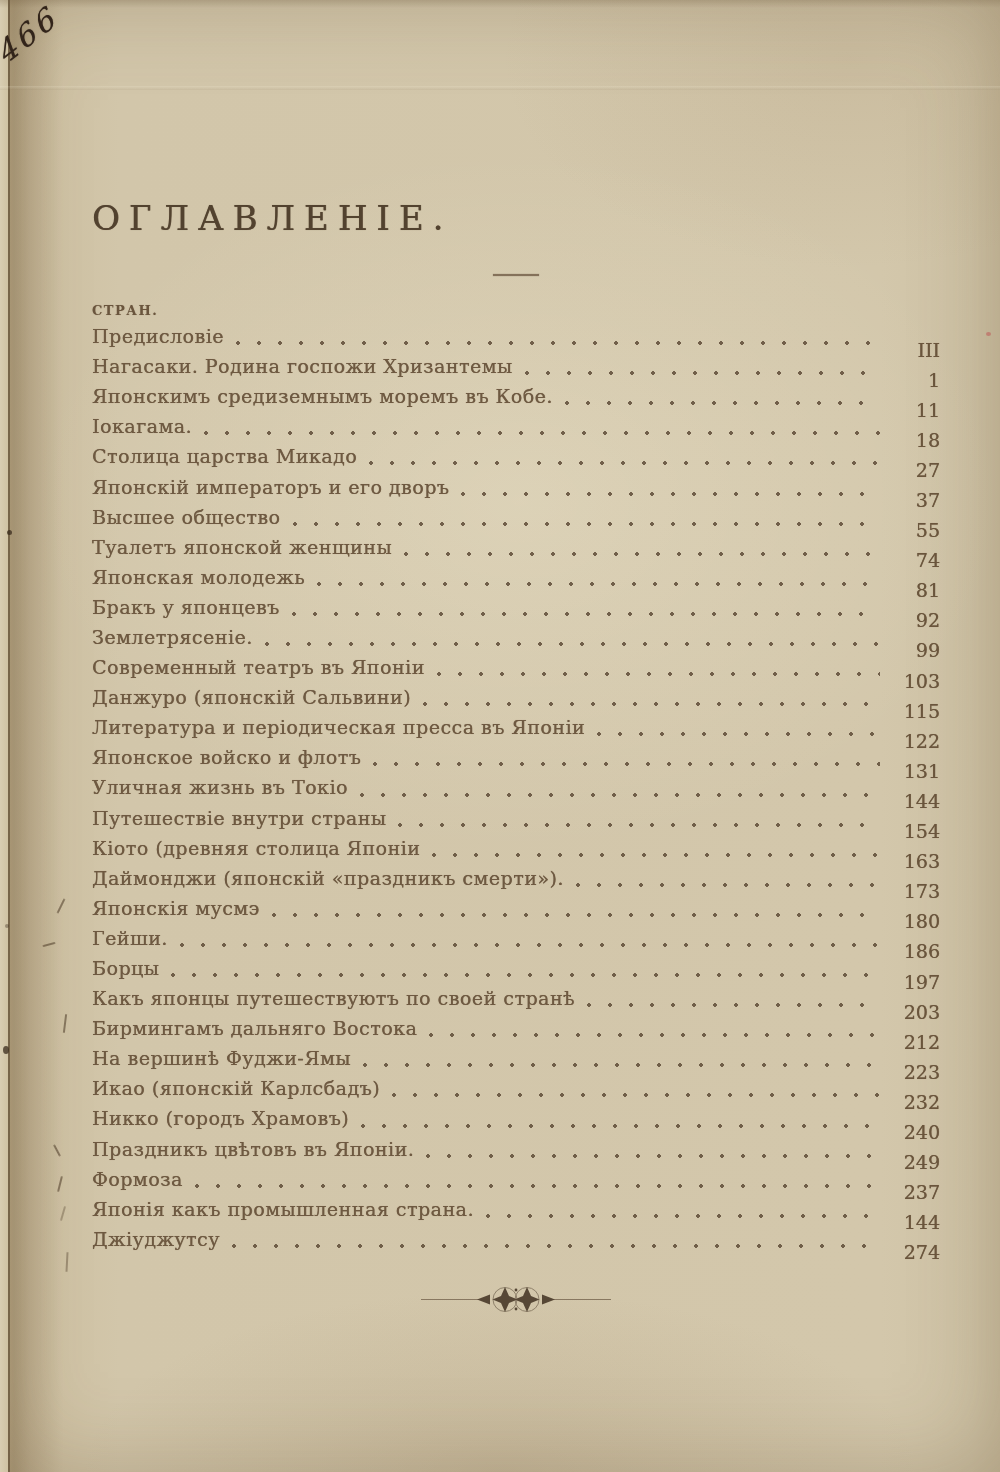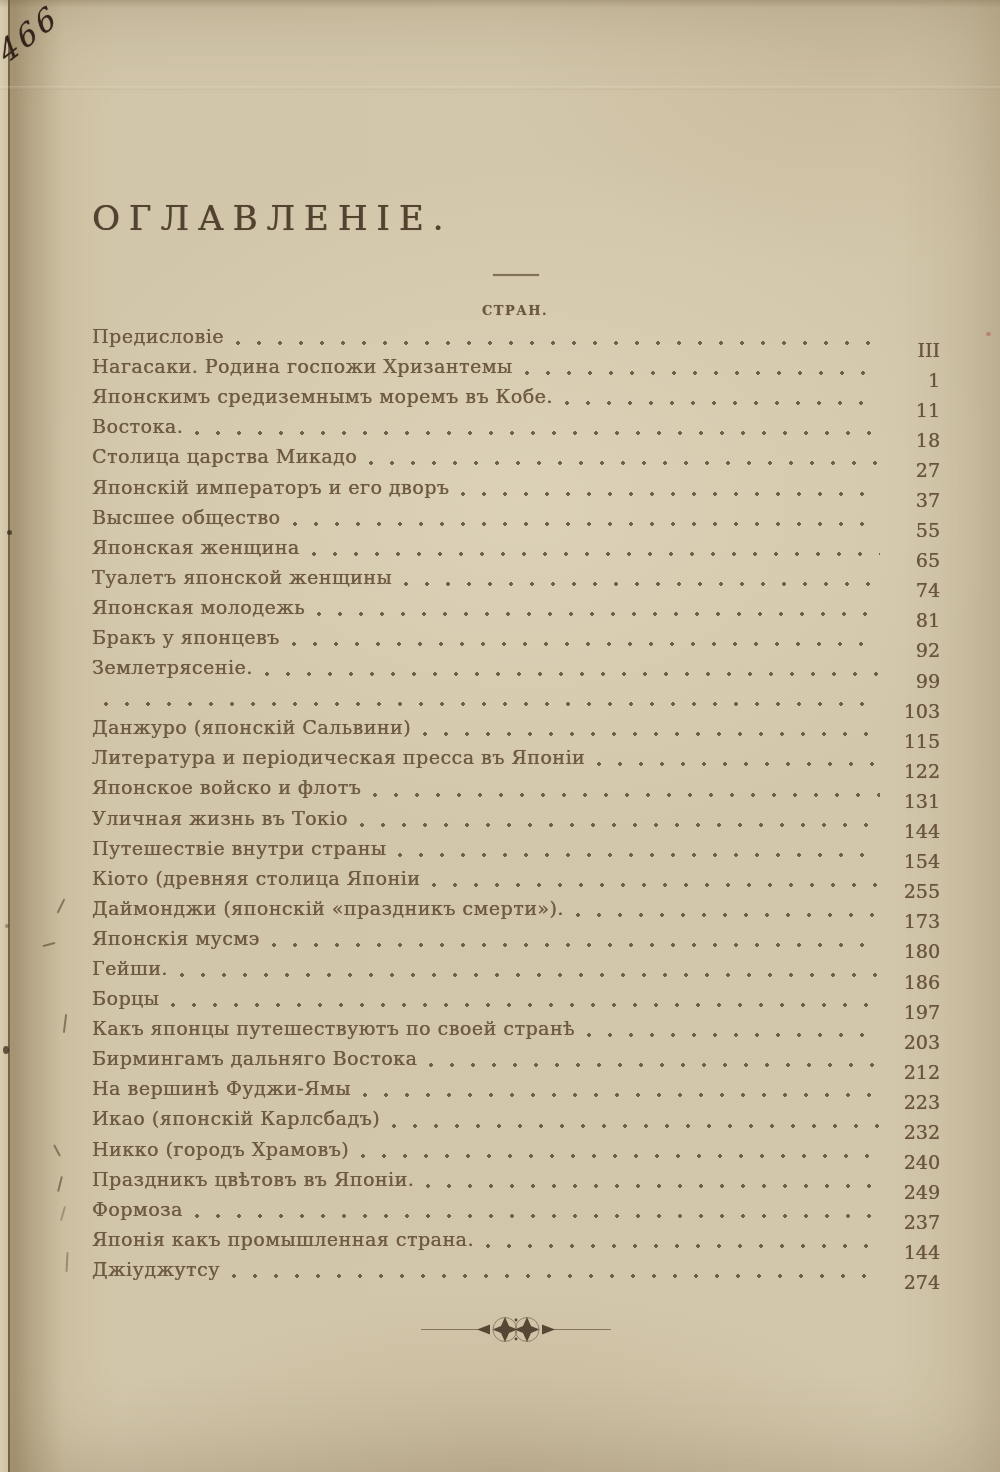--- a/index.html
+++ b/index.html
@@ -39,21 +39,21 @@
   .content{position:absolute;left:92px;top:0;width:848px;}
 
   .title{
     margin:198px 0 0 0;font-size:34px;font-weight:normal;
     text-align:left;letter-spacing:9px;color:#52422f;
     text-shadow:0.5px 0 0 rgba(82,66,47,0.8), 0 0 1px rgba(82,66,47,0.35);
   }
   .rule{width:46px;height:2px;margin:36px auto 0 auto;background:#84715a;box-shadow:0 0 1px rgba(90,74,55,0.8);}
 
   .col-header{
-    margin-top:27px;text-align:center;font-size:13px;font-weight:bold;
+    margin-top:27px;text-align:left;font-size:13px;font-weight:bold;
     letter-spacing:1.5px;color:#6a553d;padding-right:2px;
     text-shadow:0 0 1px rgba(106,85,61,0.4);
   }
 
   .toc{margin-top:3px;}
   .row{
     display:flex;align-items:center;height:30.1px;
     font-size:19px;color:#6e5941;
     text-shadow:0.3px 0 0 rgba(110,89,65,0.75), 0 0 1px rgba(110,89,65,0.3);
     white-space:nowrap;
@@ -114,21 +114,21 @@
           <span class="epage">1</span>
         </div>
 
         <div class="row">
           <span class="etitle">Японскимъ средиземнымъ моремъ въ Кобе.</span>
           <span class="leader"></span>
           <span class="epage">11</span>
         </div>
 
         <div class="row">
-          <span class="etitle">Востока.</span>
+          <span class="etitle">Іокагама.</span>
           <span class="leader"></span>
           <span class="epage">18</span>
         </div>
 
         <div class="row">
           <span class="etitle">Столица царства Микадо</span>
           <span class="leader"></span>
           <span class="epage">27</span>
         </div>
 
@@ -137,25 +137,20 @@
           <span class="leader"></span>
           <span class="epage">37</span>
         </div>
 
         <div class="row">
           <span class="etitle">Высшее общество</span>
           <span class="leader"></span>
           <span class="epage">55</span>
         </div>
 
-        <div class="row">
-          <span class="etitle">Японская женщина</span>
-          <span class="leader"></span>
-          <span class="epage">65</span>
-        </div>
 
         <div class="row">
           <span class="etitle">Туалетъ японской женщины</span>
           <span class="leader"></span>
           <span class="epage">74</span>
         </div>
 
         <div class="row">
           <span class="etitle">Японская молодежь</span>
           <span class="leader"></span>
@@ -168,20 +163,21 @@
           <span class="epage">92</span>
         </div>
 
         <div class="row">
           <span class="etitle">Землетрясеніе.</span>
           <span class="leader"></span>
           <span class="epage">99</span>
         </div>
 
         <div class="row">
+          <span class="etitle">Современный театръ въ Японіи</span>
           <span class="leader"></span>
           <span class="epage">103</span>
         </div>
 
         <div class="row">
           <span class="etitle">Данжуро (японскій Сальвини)</span>
           <span class="leader"></span>
           <span class="epage">115</span>
         </div>
 
@@ -205,21 +201,21 @@
 
         <div class="row">
           <span class="etitle">Путешествіе внутри страны</span>
           <span class="leader"></span>
           <span class="epage">154</span>
         </div>
 
         <div class="row">
           <span class="etitle">Кіото (древняя столица Японіи</span>
           <span class="leader"></span>
-          <span class="epage">255</span>
+          <span class="epage">163</span>
         </div>
 
         <div class="row">
           <span class="etitle">Даймонджи (японскій «праздникъ смерти»).</span>
           <span class="leader"></span>
           <span class="epage">173</span>
         </div>
 
         <div class="row">
           <span class="etitle">Японскія мусмэ</span>

